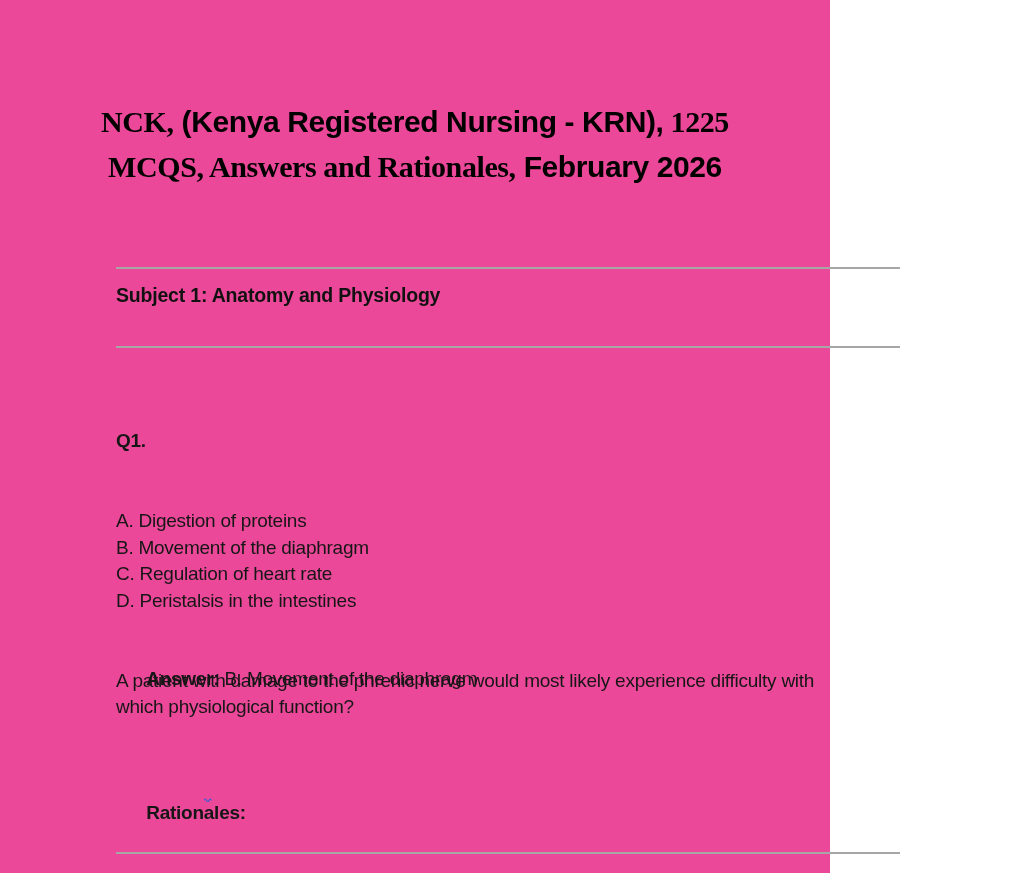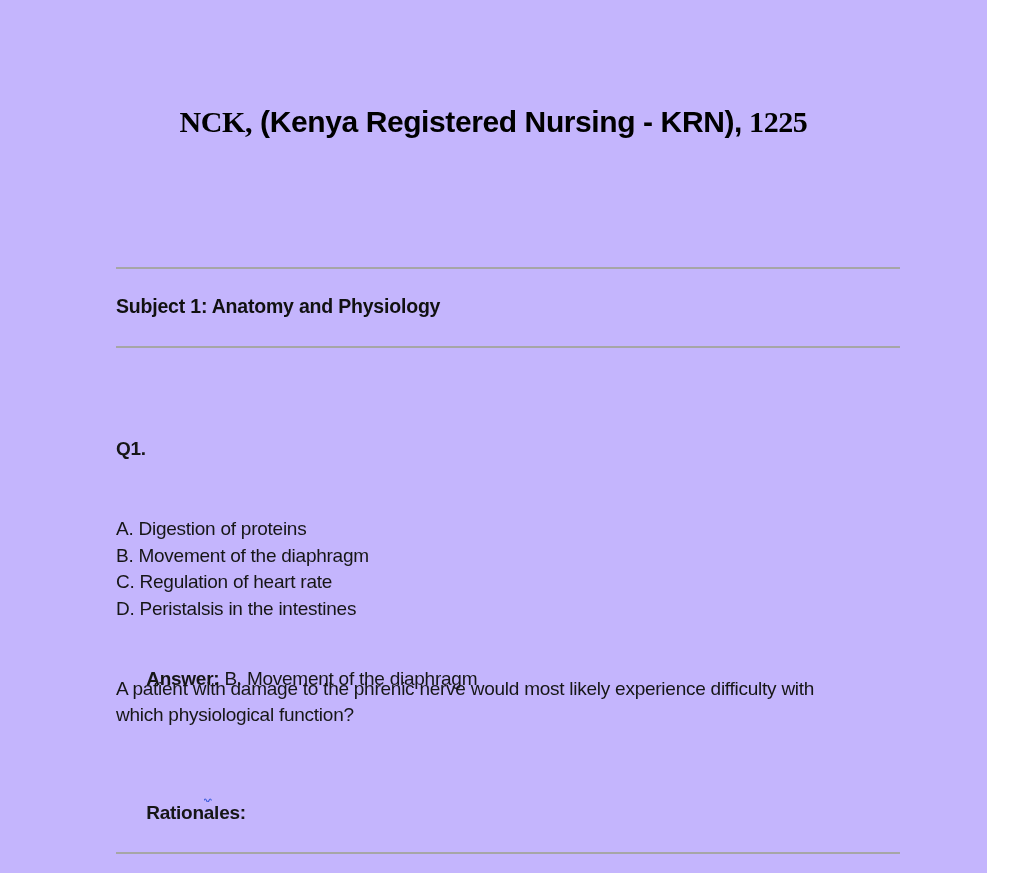--- a/index.html
+++ b/index.html
@@ -9,23 +9,23 @@
   }
   body {
     width: 1014px;
     height: 873px;
     font-family: "Liberation Sans", sans-serif;
     color: #161616;
     overflow: hidden;
   }
   .page {
     position: relative;
-    width: 987px;
+    width: 830px;
     height: 873px;
-    background: #c4b5fd;
+    background: #ec4899;
   }
 
   
   .doc-title {
     position: absolute;
     left: 0;
     right: 0;
     top: 99px;
     text-align: center;
     font-size: 30px;
@@ -46,33 +46,33 @@
     background: #a6a6a6;
   }
   .rule-top    { top: 267px; }
   .rule-mid    { top: 346px; }
   .rule-bottom { top: 852px; }
 
   
   .subject-heading {
     position: absolute;
     left: 116px;
-    top: 295px;
+    top: 284px;
     font-size: 19.5px;
     font-weight: 700;
     letter-spacing: -0.2px;
     color: #111111;
     white-space: pre;
   }
 
   
   .question-block {
     position: absolute;
     left: 116px;
-    top: 383px;
+    top: 375px;
     font-size: 19px;
     line-height: 26.6px;
     letter-spacing: -0.25px;
     white-space: pre;
   }
   .question-number { font-weight: 700; }
 
   
   .answer-block {
     position: absolute;
@@ -94,20 +94,21 @@
     height: 5px;
   }
 </style>
 </head>
 <body>
 
 <div class="page">
 
   <div class="doc-title">
       <div><span class="seg-serif">NCK,</span><span class="seg-sans"> (Kenya Registered Nursing - KRN),</span><span class="seg-serif"> 1225</span></div>
+      <div><span class="seg-serif">MCQS, Answers and Rationales,</span><span class="seg-sans"> February 2026</span></div>
     </div>
 
   <div class="rule rule-top"></div>
 
   <div class="subject-heading">Subject 1: Anatomy and Physiology</div>
 
   <div class="rule rule-mid"></div>
 
   <div class="question-block">
     <div class="question-number">Q1.</div>

